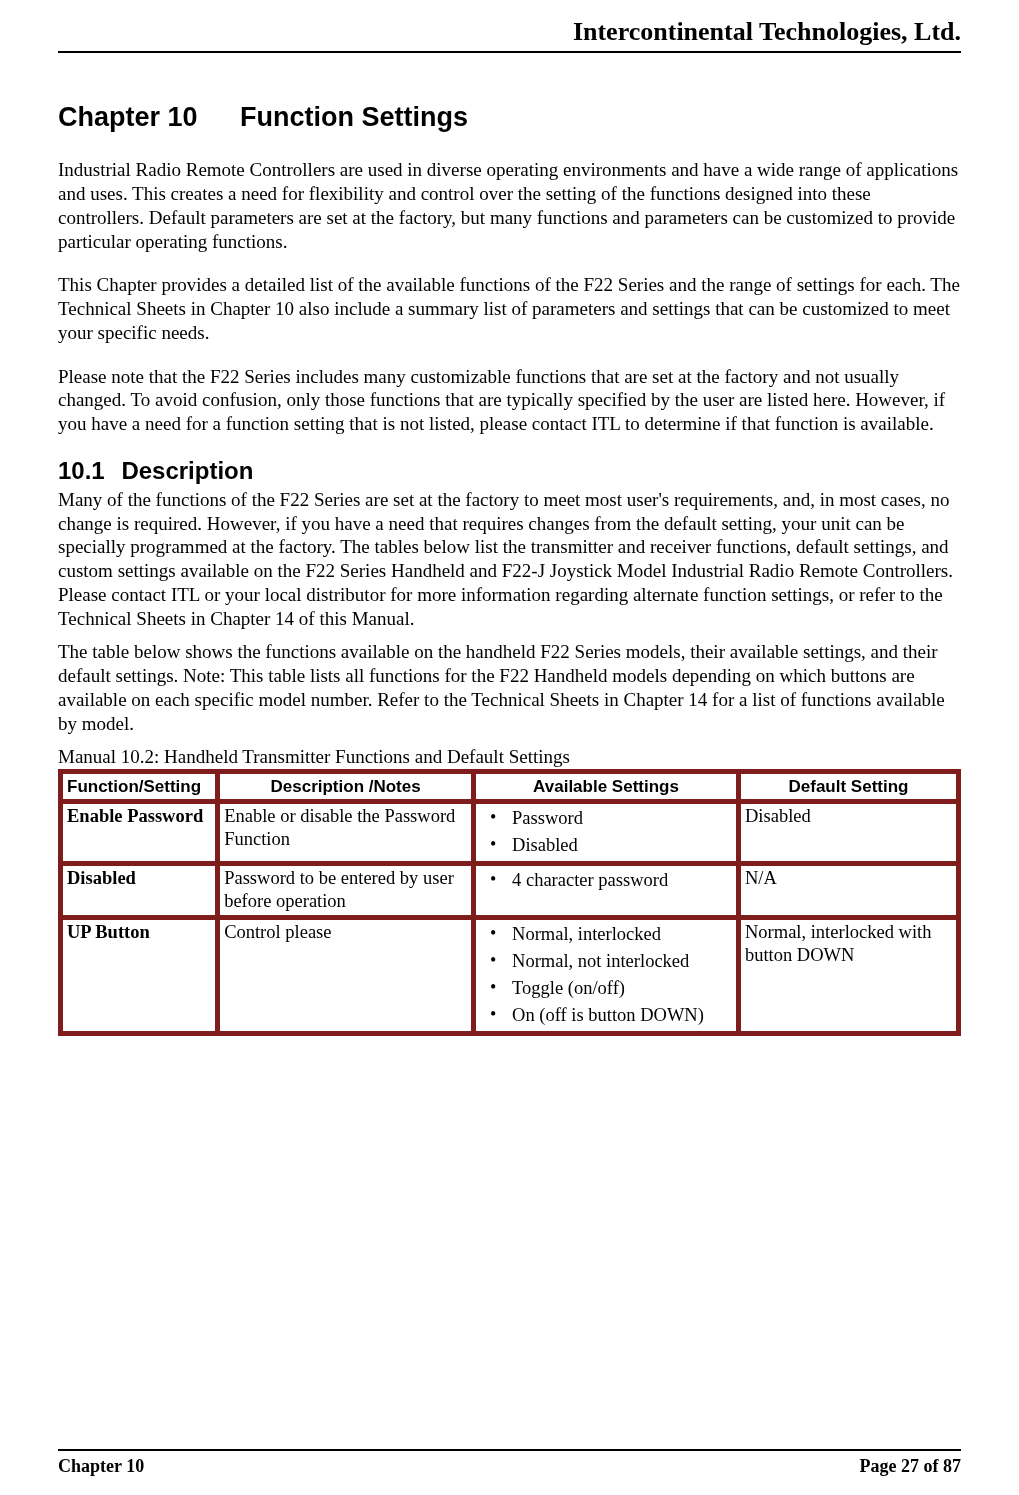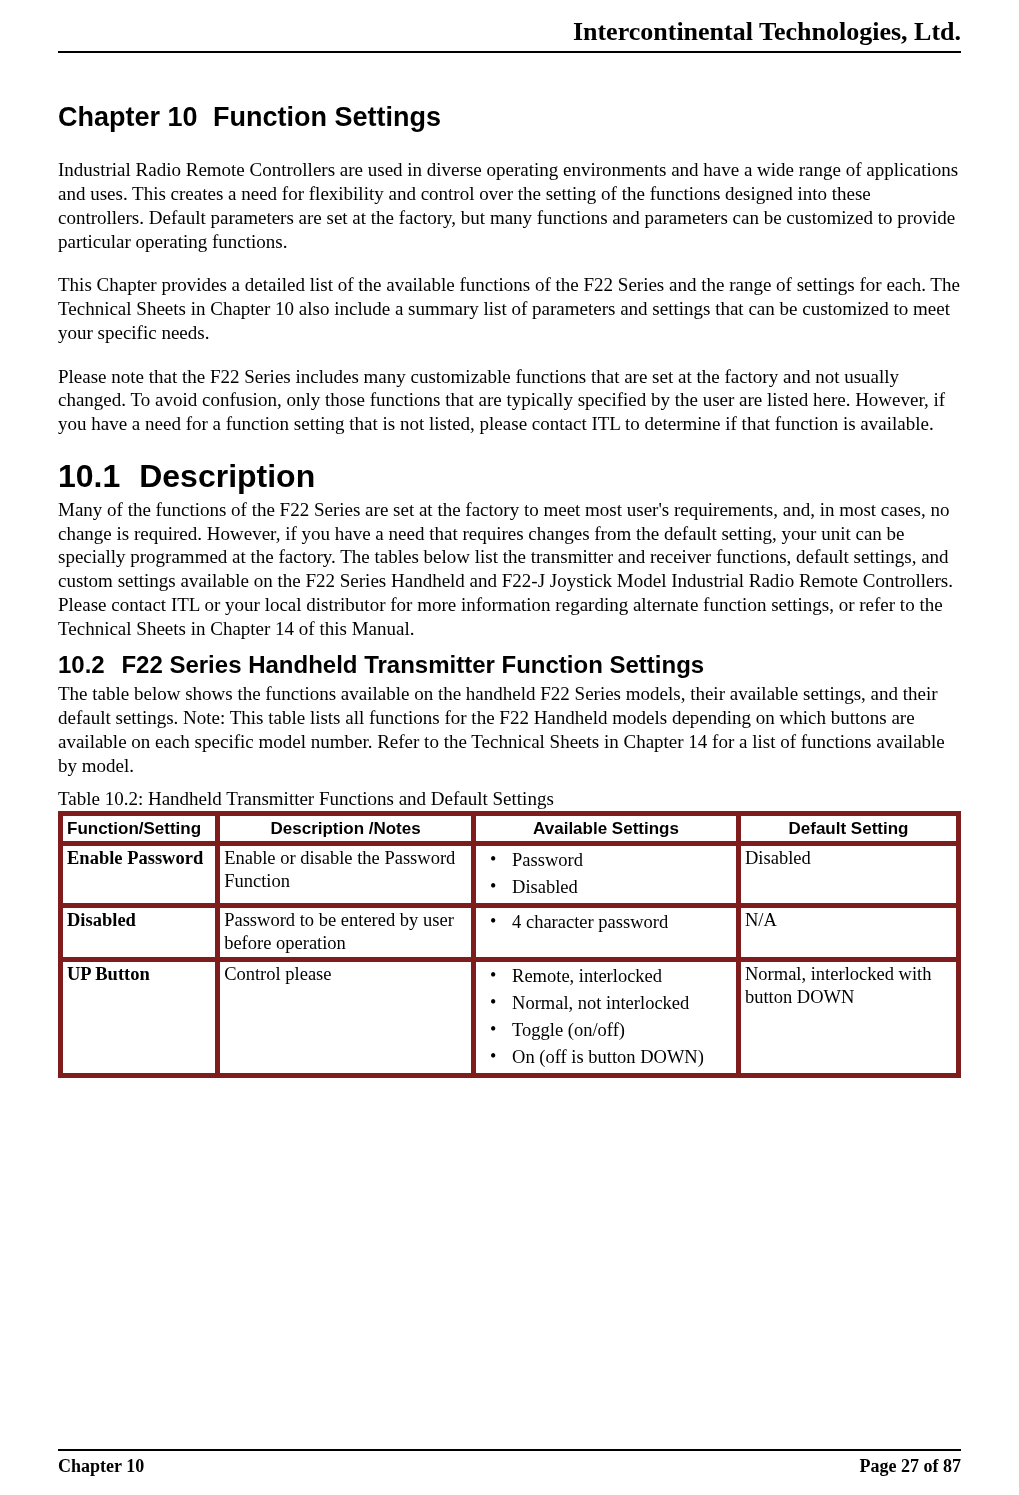--- a/index.html
+++ b/index.html
@@ -32,31 +32,31 @@
   .content {
     flex: 1;
   }
   h1.chapter {
     font-family: Arial, Helvetica, sans-serif;
     font-weight: bold;
     font-size: 27px;
     margin: 48px 0 24px 0;
   }
   h1.chapter .chap-num { display: inline; }
-  h1.chapter .chap-title { display: inline; margin-left: 8px; }
+  h1.chapter .chap-title { display: inline; margin-left: 35px; }
   p.body {
     margin: 0 0 20px 0;
     text-align: left;
   }
   h2.section, h2.section-long {
     font-family: Arial, Helvetica, sans-serif;
     font-weight: bold;
     margin: 8px 0 2px 0;
   }
-  h2.section { font-size: 32px; }
+  h2.section { font-size: 24px; }
   h2.section-long { font-size: 24px; }
   h2 .sec-num { display: inline; }
   h2 .sec-title { display: inline; margin-left: 10px; }
   p.tight { margin: 0 0 10px 0; }
   .table-caption {
     margin: 10px 0 0 0;
     font-size: 19px;
   }
   table.func {
     border-collapse: collapse;
@@ -125,27 +125,23 @@
     <p class="body">Industrial Radio Remote Controllers are used in diverse operating environments and have a wide range of applications and uses. This creates a need for flexibility and control over the setting of the functions designed into these controllers. Default parameters are set at the factory, but many functions and parameters can be customized to provide particular operating functions.</p>
     <p class="body">This Chapter provides a detailed list of the available functions of the F22 Series and the range of settings for each.  The Technical Sheets in Chapter 10 also include a summary list of parameters and settings that can be customized to meet your specific needs.</p>
     <p class="body">Please note that the F22 Series includes many customizable functions that are set at the factory and not usually changed.  To avoid confusion, only those functions that are typically specified by the user are listed here.  However, if you have a need for a function setting that is not listed, please contact ITL to determine if that function is available.</p>
 
     <h2 class="section">
       <span class="sec-num">10.1</span>
       <span class="sec-title">Description</span>
     </h2>
     <p class="tight">Many of the functions of the F22 Series are set at the factory to meet most user's requirements, and, in most cases, no change is required.  However, if you have a need that requires changes from the default setting, your unit can be specially programmed at the factory.  The tables below list the transmitter and receiver functions, default settings, and custom settings available on the F22 Series Handheld and F22-J Joystick Model Industrial Radio Remote Controllers.  Please contact ITL or your local distributor for more information regarding alternate function settings, or refer to the Technical Sheets in Chapter 14 of this Manual.</p>
 
-    <h2 class="section-long">
-      <span class="sec-num">10.2</span>
-      <span class="sec-title">F22 Series Handheld Transmitter Function Settings</span>
-    </h2>
     <p class="tight">The table below shows the functions available on the handheld F22 Series models, their available settings, and their default settings.  Note:  This table lists all functions for the F22 Handheld models depending on which buttons are available on each specific model number.  Refer to the Technical Sheets in Chapter 14 for a list of functions available by model.</p>
 
-    <p class="table-caption">Table 10.2:  Handheld Transmitter Functions and Default Settings</p>
+    <p class="table-caption">Manual 10.2:  Handheld Transmitter Functions and Default Settings</p>
 
     <table class="func">
       <thead>
         <tr>
           <th class="col-fn">Function/Setting</th>
           <th class="col-desc">Description /Notes</th>
           <th class="col-avail">Available Settings</th>
           <th class="col-def">Default Setting</th>
         </tr>
       </thead>
@@ -169,21 +165,21 @@
               <li>4 character password</li>
             </ul>
           </td>
           <td class="col-def">N/A</td>
         </tr>
         <tr>
           <td class="col-fn">UP Button</td>
           <td class="col-desc">Control please</td>
           <td class="col-avail">
             <ul class="bullets">
-              <li>Remote, interlocked</li>
+              <li>Normal, interlocked</li>
               <li>Normal, not interlocked</li>
               <li>Toggle (on/off)</li>
               <li>On (off is button DOWN)</li>
             </ul>
           </td>
           <td class="col-def">Normal, interlocked with button DOWN</td>
         </tr>
       </tbody>
     </table>
   </div>

